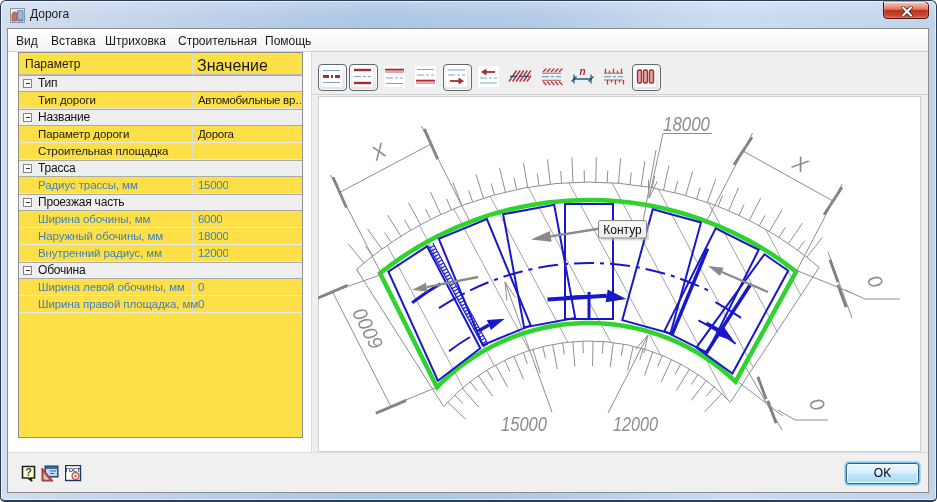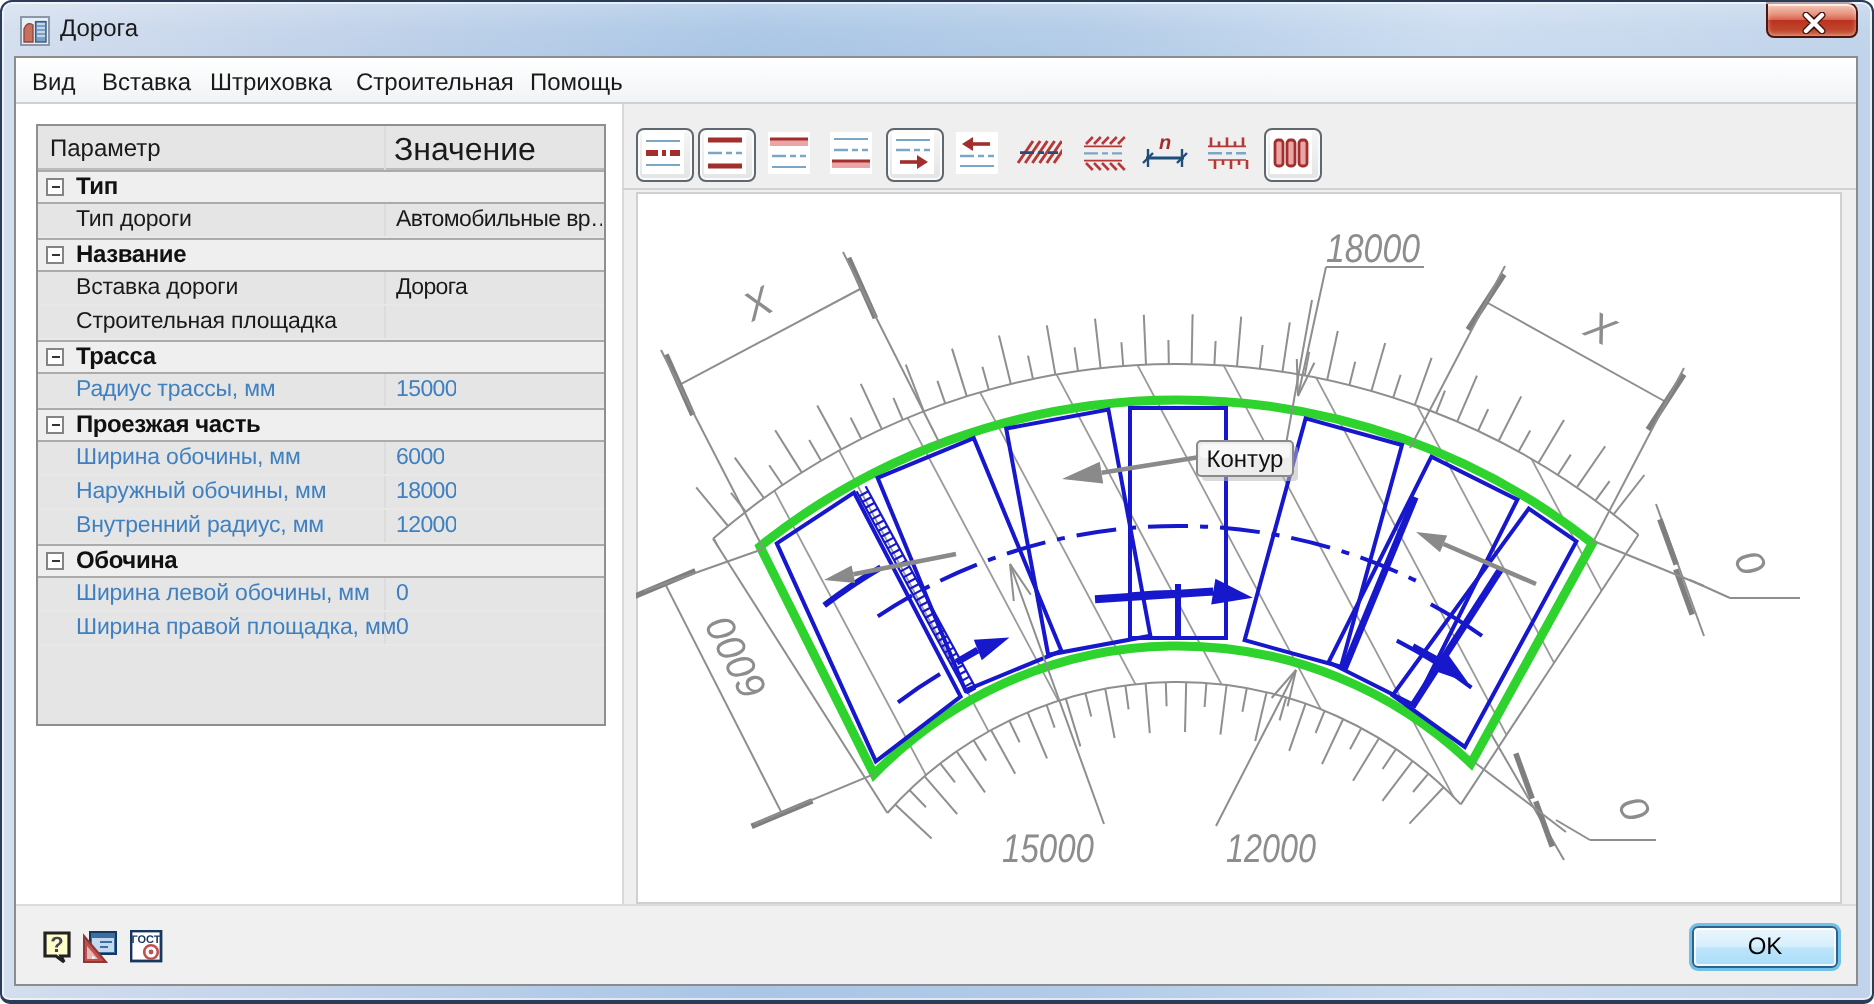--- a/index.html
+++ b/index.html
@@ -16,28 +16,28 @@
 #closebtn svg{position:absolute;left:17px;top:3.5px}
 #client{position:absolute;left:7px;top:28px;width:922px;height:465px;background:#fff;border:1px solid #8c8c8c;}
 #menubar{position:absolute;left:0;top:0;width:920px;height:23px;background:linear-gradient(180deg,#ffffff,#f1f3f6);border-bottom:1px solid #cdd2da}
 .mi{position:absolute;top:5px;font-size:12px;color:#1a1a1a}
 #body{position:absolute;left:0;top:23px;width:920px;height:400px;background:#fff}
 #rightpanel{position:absolute;left:303px;top:0;width:617px;height:400px;background:#efefef;border-left:1px solid #d9d9d9}
 #toolstrip{position:absolute;left:303px;top:0;width:617px;height:43px;border-bottom:1px solid #d2d2d2}
 .tbtn{position:absolute;width:29px;height:27px;border-radius:4px;padding:1px 2px}
 .tbtn.sel{border:1px solid #5e686e;background:linear-gradient(180deg,#f6f6f6,#e4e4e4);box-shadow:inset 0 0 0 1px #fbfbfb;padding:0 1px}
 #canvas{position:absolute;left:310px;top:44px;width:603px;height:356px;background:#fff;border:1px solid #d0d0d0}
-#grid{position:absolute;left:10px;top:10px;width:285px;height:301px;background:#e5e5e5;border:1px solid #8f8f8f;
+#grid{position:absolute;left:10px;top:0;width:285px;height:386px;background:#fde047;border:1px solid #8f8f8f;
   font-size:11.5px;letter-spacing:-0.1px}
 #gcol{position:absolute;left:173px;top:0;width:1px;height:260px;background:#dcdcdc}
 #ghline{position:absolute;left:0;top:21px;width:283px;height:1px;background:#bbb}
 .grow{position:absolute;left:0;width:283px;height:17px;background:#efefef;border-top:1px solid #ababab;border-bottom:1px solid #ababab;color:#111;line-height:15px}
 .grow .minus{position:absolute;left:4px;top:3px;width:9px;height:9px;border:1px solid #848484;background:#fff}
 .grow .minus::after{content:"";position:absolute;left:1.5px;top:3px;width:4px;height:1px;background:#333}
-.grow b{position:absolute;left:19px;font-weight:bold;font-size:12px;letter-spacing:-0.2px}
+.grow b{position:absolute;left:19px;font-weight:normal;font-size:12px;letter-spacing:-0.2px}
 .irow{position:absolute;left:0;width:283px;height:17px;border-bottom:1px solid #e8e8e8;line-height:16px}
 .ilab{position:absolute;left:19px;white-space:nowrap}
 .ival{position:absolute;left:179px;white-space:nowrap;overflow:hidden;max-width:103px;letter-spacing:-0.3px}
 .blu{color:#3f80c1}
 .blk{color:#1a1a1a}
 #footer{position:absolute;left:0;top:423px;width:920px;height:40px;background:#f0f0f0;border-top:1px solid #dcdcdc}
 .fic{position:absolute;top:12px}
 #okbtn{position:absolute;left:838px;top:10px;width:73px;height:21px;border:1px solid #2c628b;border-radius:3px;
   background:linear-gradient(180deg,#ebf6fd 0%,#d7effc 48%,#bde5fc 52%,#a9dcf7 100%);
   box-shadow:0 0 0 1.5px #70c0e7, inset 0 0 0 1px rgba(255,255,255,.8);
@@ -412,21 +412,21 @@
         </div>
         <div class="irow" style="top:39px">
           <span class="ilab blk">Тип дороги</span>
           <span class="ival blk">Автомобильные вр…</span>
         </div>
         <div class="grow" style="top:56px">
           <span class="minus"></span>
           <b>Название</b>
         </div>
         <div class="irow" style="top:73px">
-          <span class="ilab blk">Вставка дороги</span>
+          <span class="ilab blk">Параметр дороги</span>
           <span class="ival blk">Дорога</span>
         </div>
         <div class="irow" style="top:90px">
           <span class="ilab blk">Строительная площадка</span>
           <span class="ival blk"></span>
         </div>
         <div class="grow" style="top:107px">
           <span class="minus"></span>
           <b>Трасса</b>
         </div>

